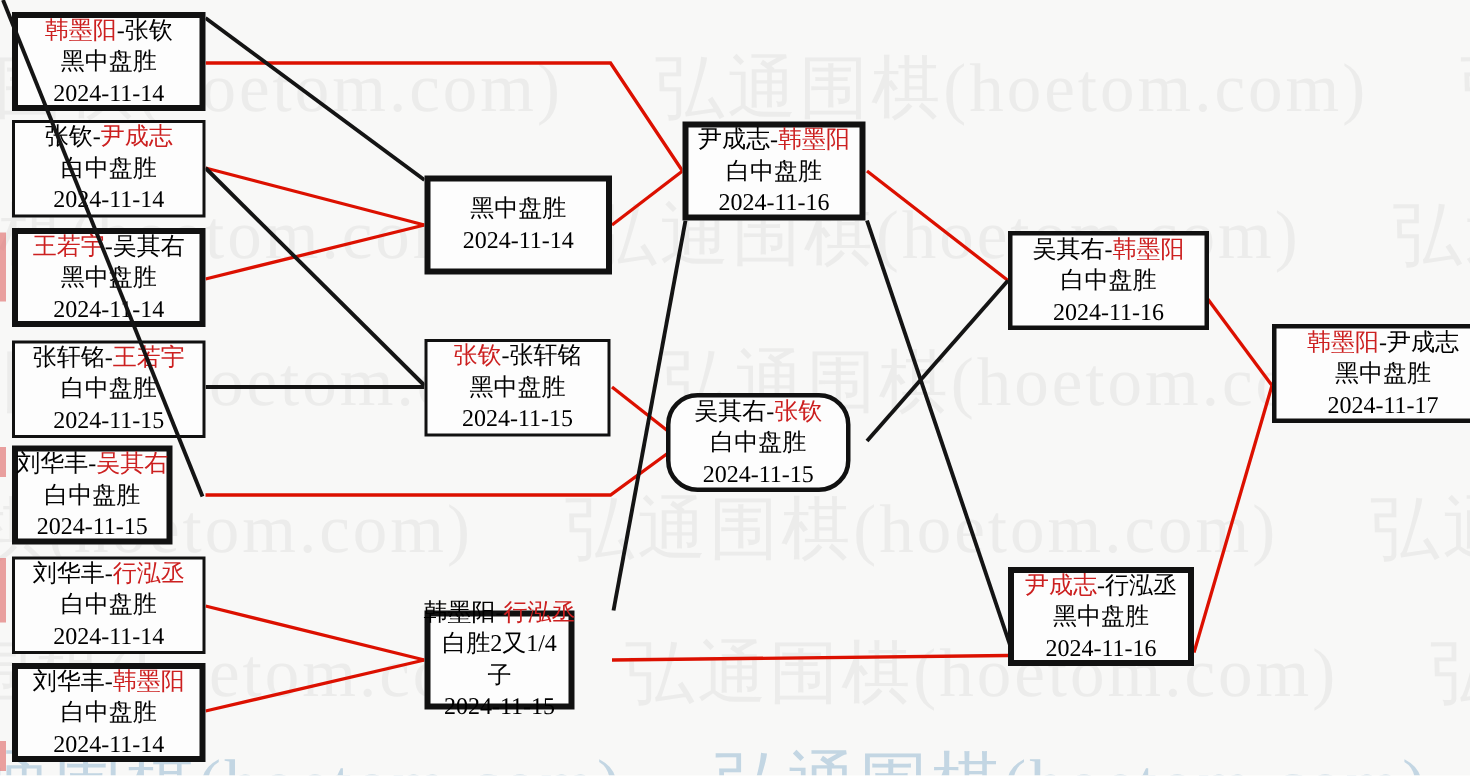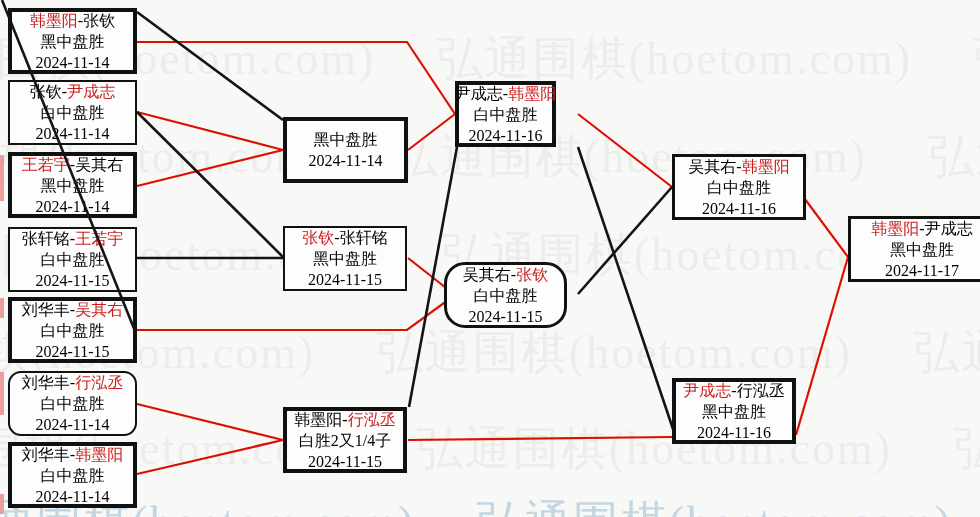--- a/index.html
+++ b/index.html
@@ -75,50 +75,50 @@
       <div class="match" style="left: 8px; top: 152px; width: 129px; height: 66px; border-width: 4px;">
         <div class="nm"><span class="win">王若宇</span><span>-</span><span class="lose">吴其右</span></div>
         <div>黑中盘胜</div>
         <div>2024-11-14</div>
       </div>
       <div class="match" style="left: 8px; top: 227px; width: 129px; height: 65px; border-width: 2px;">
         <div class="nm"><span class="lose">张轩铭</span><span>-</span><span class="win">王若宇</span></div>
         <div>白中盘胜</div>
         <div>2024-11-15</div>
       </div>
-      <div class="match" style="left: 8px; top: 297px; width: 129px; height: 66px; border-width: 4px;">
+      <div class="match" style="left: 8px; top: 297px; width: 107px; height: 66px; border-width: 4px;">
         <div class="nm"><span class="lose">刘华丰</span><span>-</span><span class="win">吴其右</span></div>
         <div>白中盘胜</div>
         <div>2024-11-15</div>
       </div>
-      <div class="match" style="left: 8px; top: 371px; width: 129px; height: 65px; border-width: 2px; border-radius: 13px;">
+      <div class="match" style="left: 8px; top: 371px; width: 129px; height: 65px; border-width: 2px;">
         <div class="nm"><span class="lose">刘华丰</span><span>-</span><span class="win">行泓丞</span></div>
         <div>白中盘胜</div>
         <div>2024-11-14</div>
       </div>
       <div class="match" style="left: 8px; top: 442px; width: 129px; height: 66px; border-width: 4px;">
         <div class="nm"><span class="lose">刘华丰</span><span>-</span><span class="win">韩墨阳</span></div>
         <div>白中盘胜</div>
         <div>2024-11-14</div>
       </div>
       <div class="match" style="left: 283px; top: 117px; width: 125px; height: 66px; border-width: 4px;">
         <div>黑中盘胜</div>
         <div>2024-11-14</div>
       </div>
       <div class="match" style="left: 283px; top: 226px; width: 124px; height: 65px; border-width: 2px;">
         <div class="nm"><span class="win">张钦</span><span>-</span><span class="lose">张轩铭</span></div>
         <div>黑中盘胜</div>
         <div>2024-11-15</div>
       </div>
-      <div class="match" style="left: 283px; top: 407px; width: 124px; height: 66px; border-width: 4px; justify-content: center;">
+      <div class="match" style="left: 283px; top: 407px; width: 100px; height: 66px; border-width: 4px; justify-content: center;">
         <div class="nm"><span class="lose">韩墨阳</span><span>-</span><span class="win">行泓丞</span></div>
         <div>白胜2又1/4子</div>
         <div>2024-11-15</div>
       </div>
-      <div class="match" style="left: 455px; top: 81px; width: 101px; height: 66px; border-width: 4px;">
+      <div class="match" style="left: 455px; top: 81px; width: 122px; height: 66px; border-width: 4px;">
         <div class="nm"><span class="lose">尹成志</span><span>-</span><span class="win">韩墨阳</span></div>
         <div>白中盘胜</div>
         <div>2024-11-16</div>
       </div>
       <div class="match" style="left: 444px; top: 262px; width: 123px; height: 66px; border-width: 3px; border-radius: 21px;">
         <div class="nm"><span class="lose">吴其右</span><span>-</span><span class="win">张钦</span></div>
         <div>白中盘胜</div>
         <div>2024-11-15</div>
       </div>
       <div class="match" style="left: 672px; top: 154px; width: 134px; height: 66px; border-width: 3px;">

